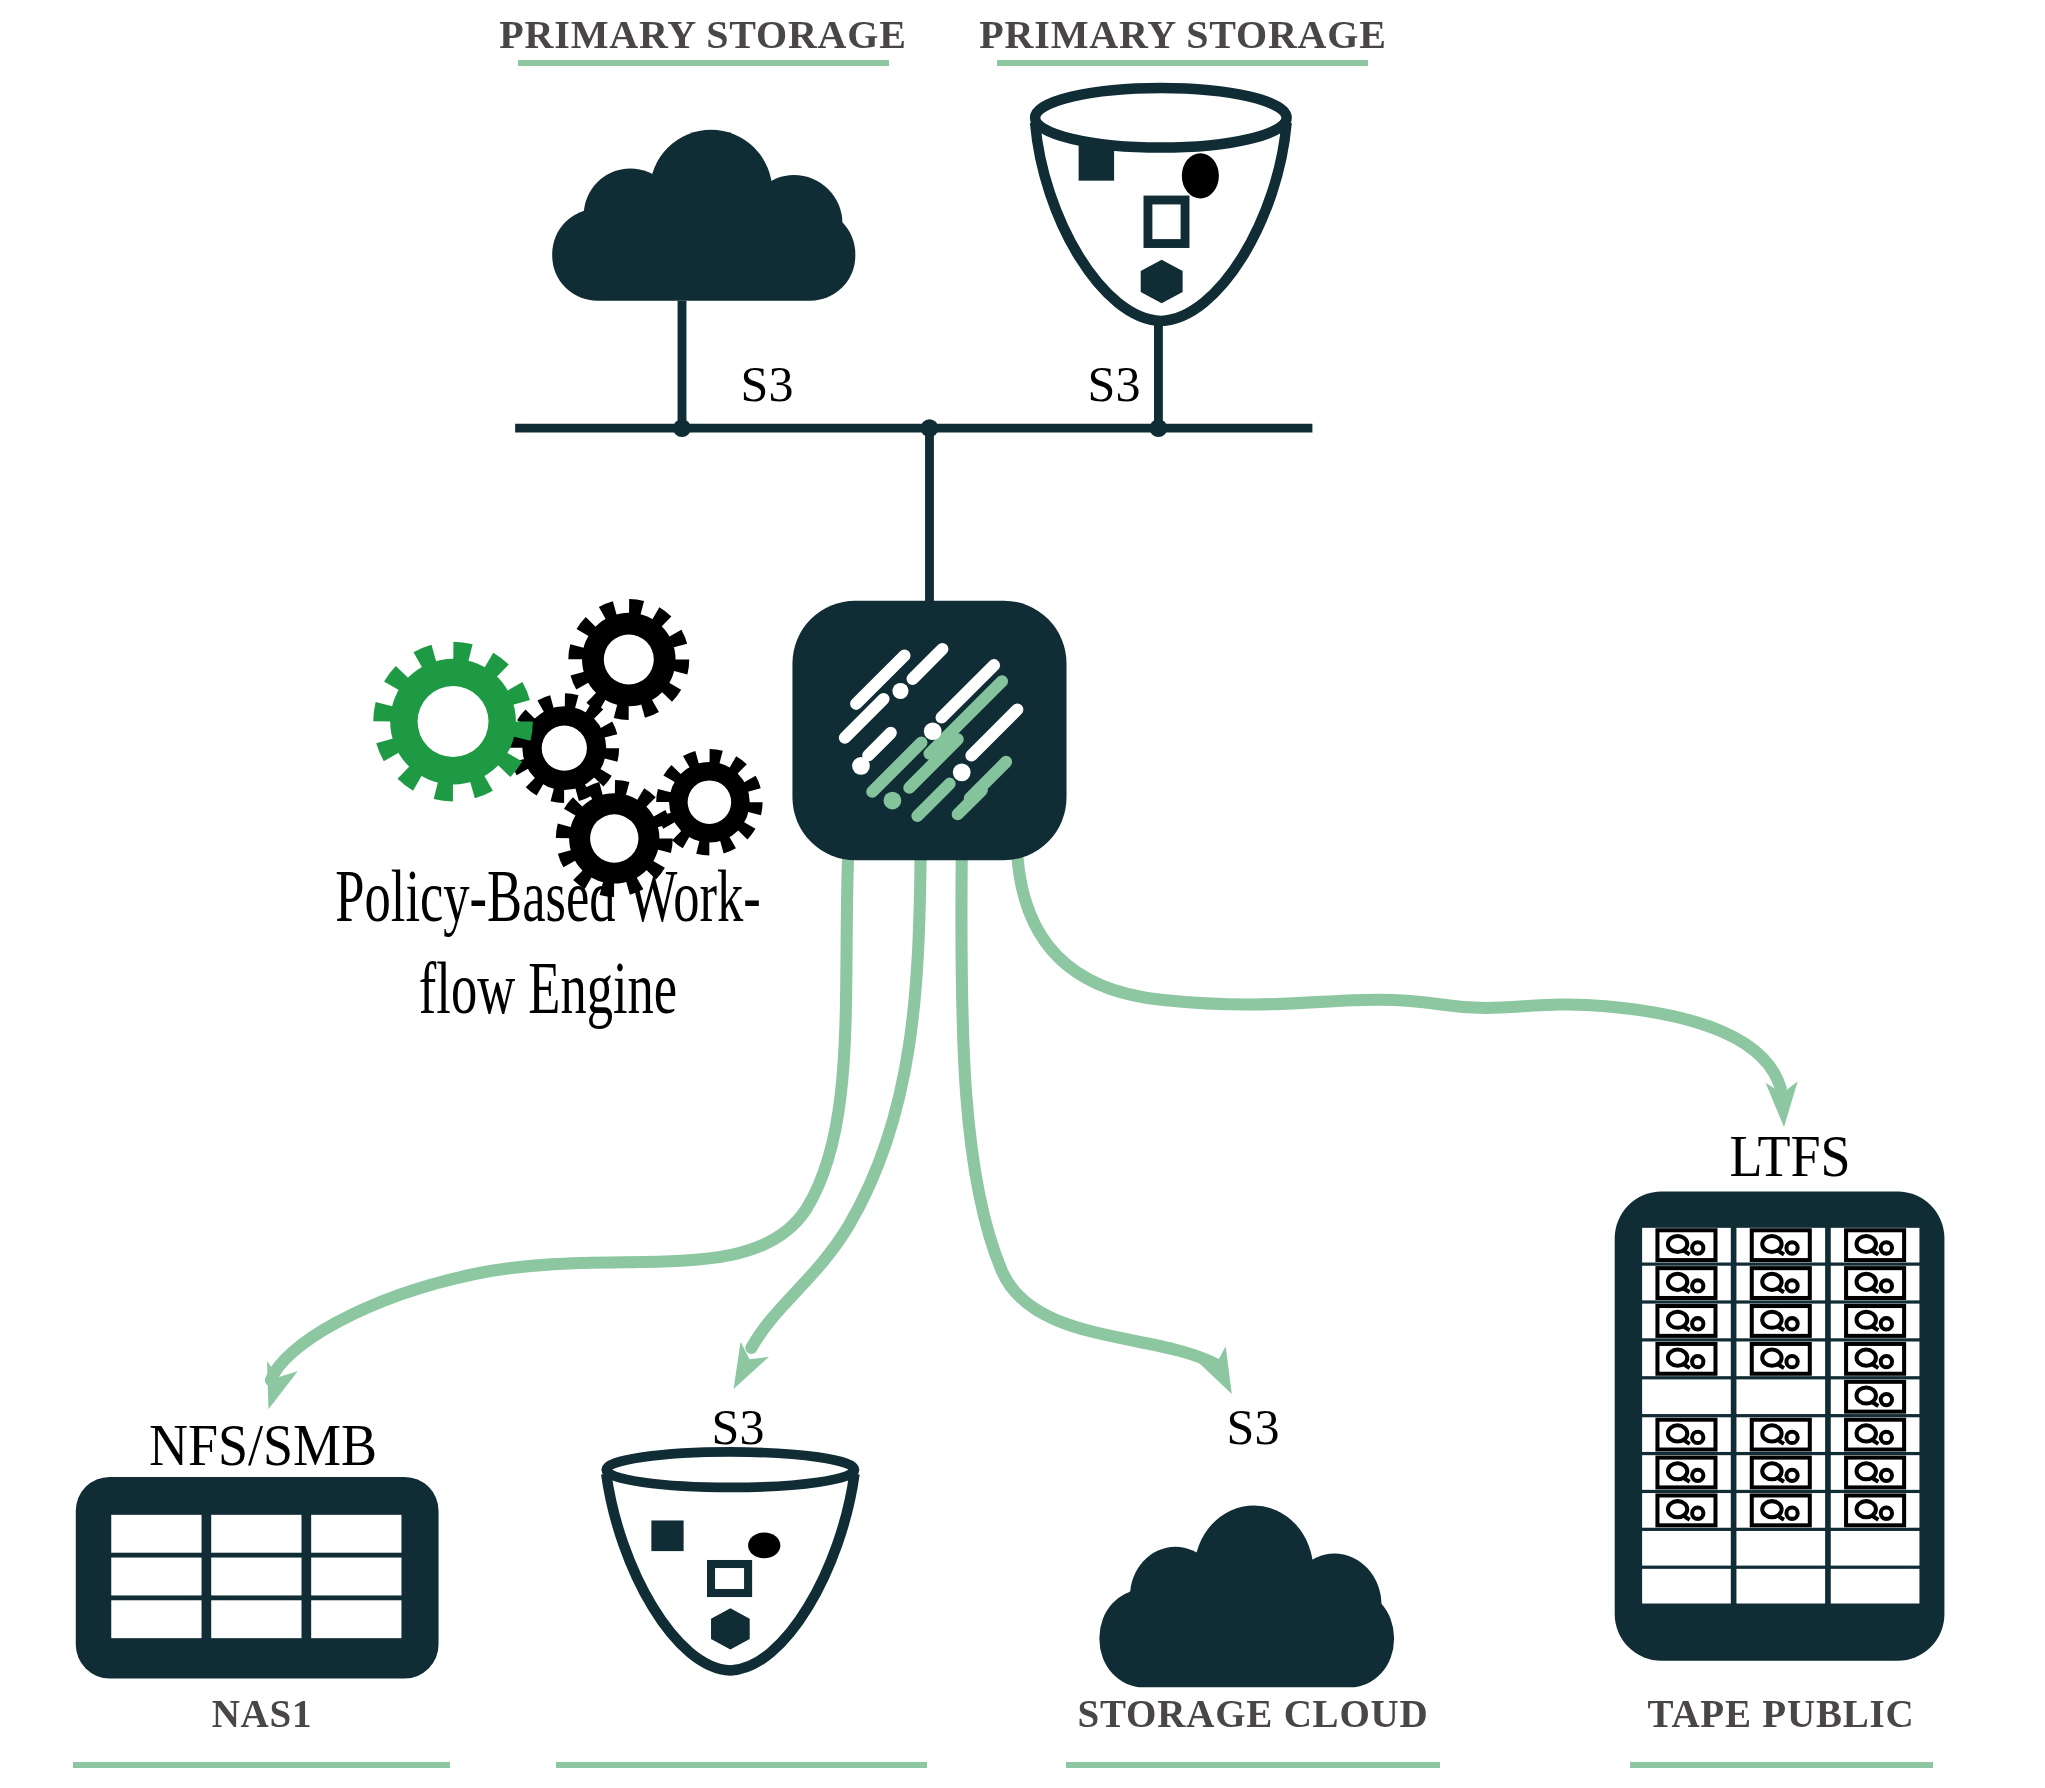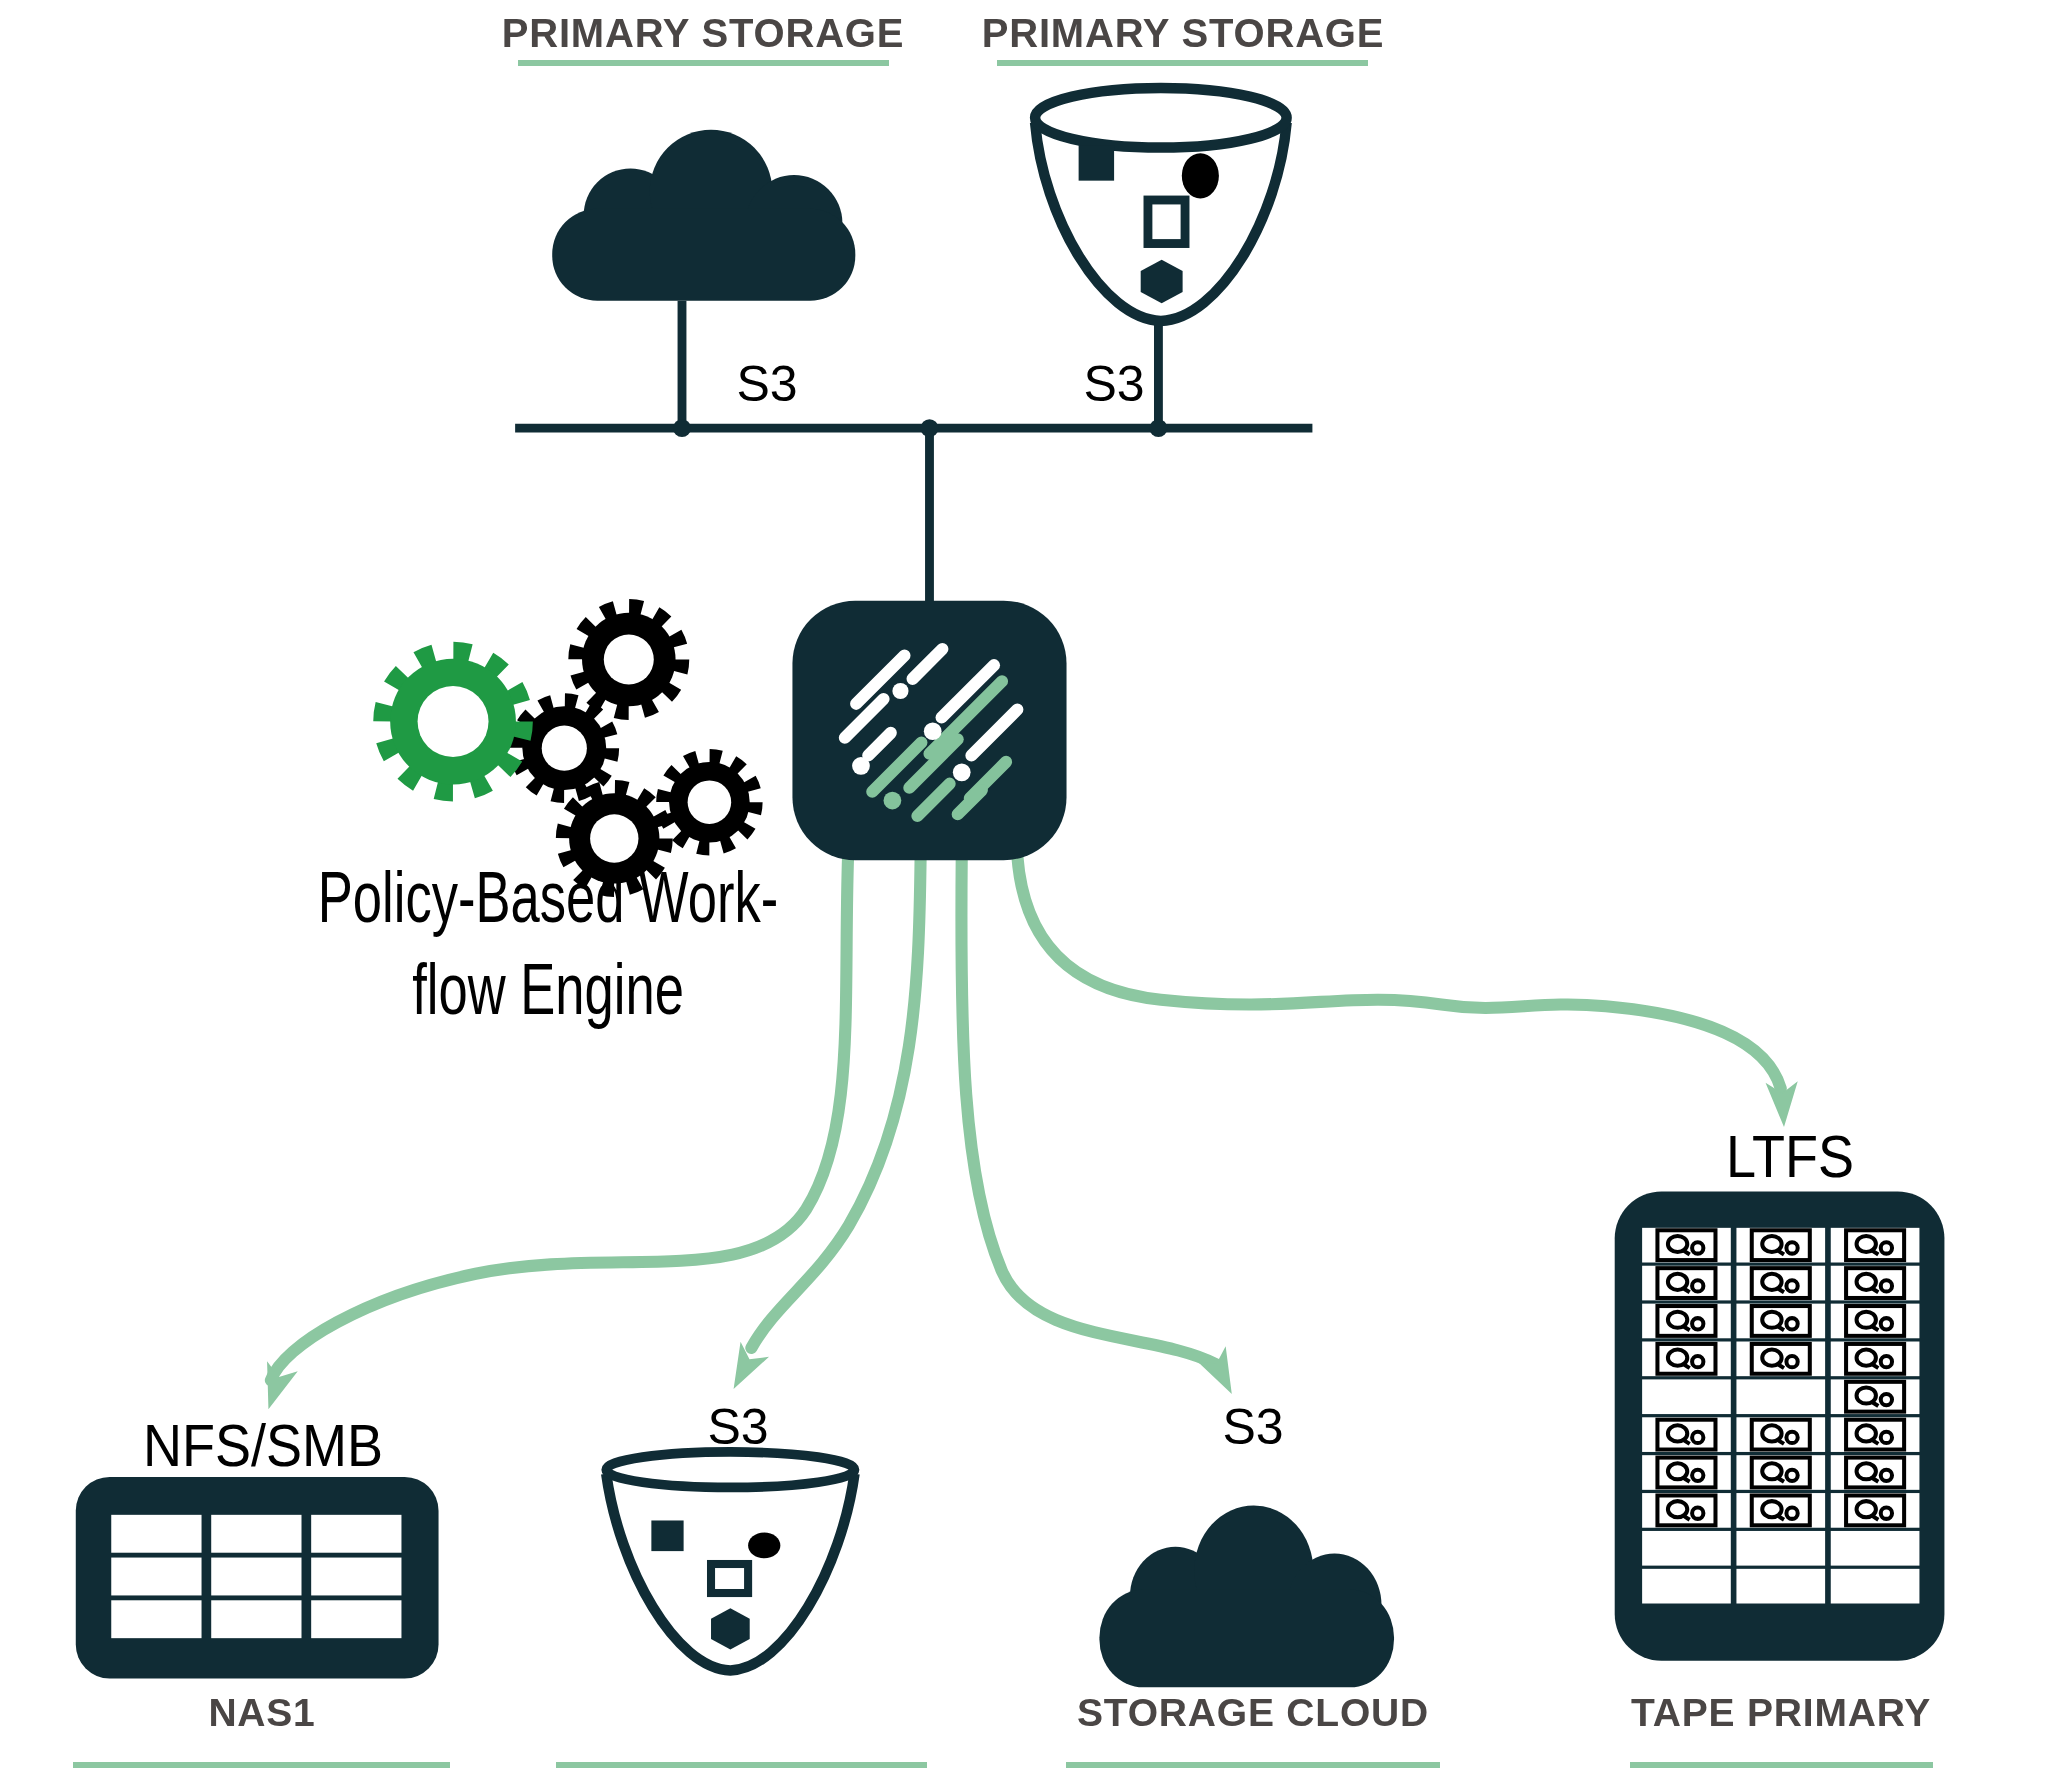--- a/index.html
+++ b/index.html
@@ -1,17 +1,17 @@
 <!DOCTYPE html>
 <html style="font-size:13px"><head>
 <meta charset="utf-8">
 <style>
   html,body{margin:0;padding:0;background:#fff;}
   #canvas{position:relative;width:2038px;height:1789px;background:#fff;
-          font-family:Liberation Sans, sans-serif;overflow:hidden;}
+          font-family:Liberation Serif, serif;overflow:hidden;}
   svg{position:absolute;left:0;top:0;}
   .lbl{position:absolute;white-space:nowrap;transform:translateX(-50%);}
   .src-title{font-size:40px;font-weight:bold;color:#4a4645;letter-spacing:0.8px;}
   .dst-title{font-size:39px;font-weight:bold;color:#4a4645;letter-spacing:0.8px;}
   .proto62{font-size:50px;color:#000000;}
   .proto74{font-size:60px;color:#000;transform:translateX(-50%) scaleX(.9);}
   .proto75{font-size:60px;color:#000;transform:translateX(-50%) scaleX(.9);}
   .policy{font-size:73px;line-height:92px;color:#000;text-align:center;
           transform:translateX(-50%) scaleX(.72);}
   .rule{position:absolute;height:6.4px;background:#8cc7a1;}
@@ -237,17 +237,17 @@
   <div class="lbl proto75" style="left:1790px;top:1122px">LTFS</div>
 
   <div class="lbl dst-title" style="left:262px;top:1691px">NAS1</div>
   <div class="rule" style="left:73px;top:1762px;width:377px;height:5.6px"></div>
 
   <div class="rule" style="left:556px;top:1762px;width:371px;height:5.6px"></div>
 
   <div class="lbl dst-title" style="left:1253px;top:1691px">STORAGE CLOUD</div>
   <div class="rule" style="left:1066px;top:1762px;width:374px;height:5.6px"></div>
 
-  <div class="lbl dst-title" style="left:1781px;top:1691px">TAPE PRIMARY</div>
+  <div class="lbl dst-title" style="left:1781px;top:1691px">TAPE PUBLIC</div>
   <div class="rule" style="left:1630px;top:1762px;width:303px;height:5.6px"></div>
 
 </div>
 
 
 </body></html>

